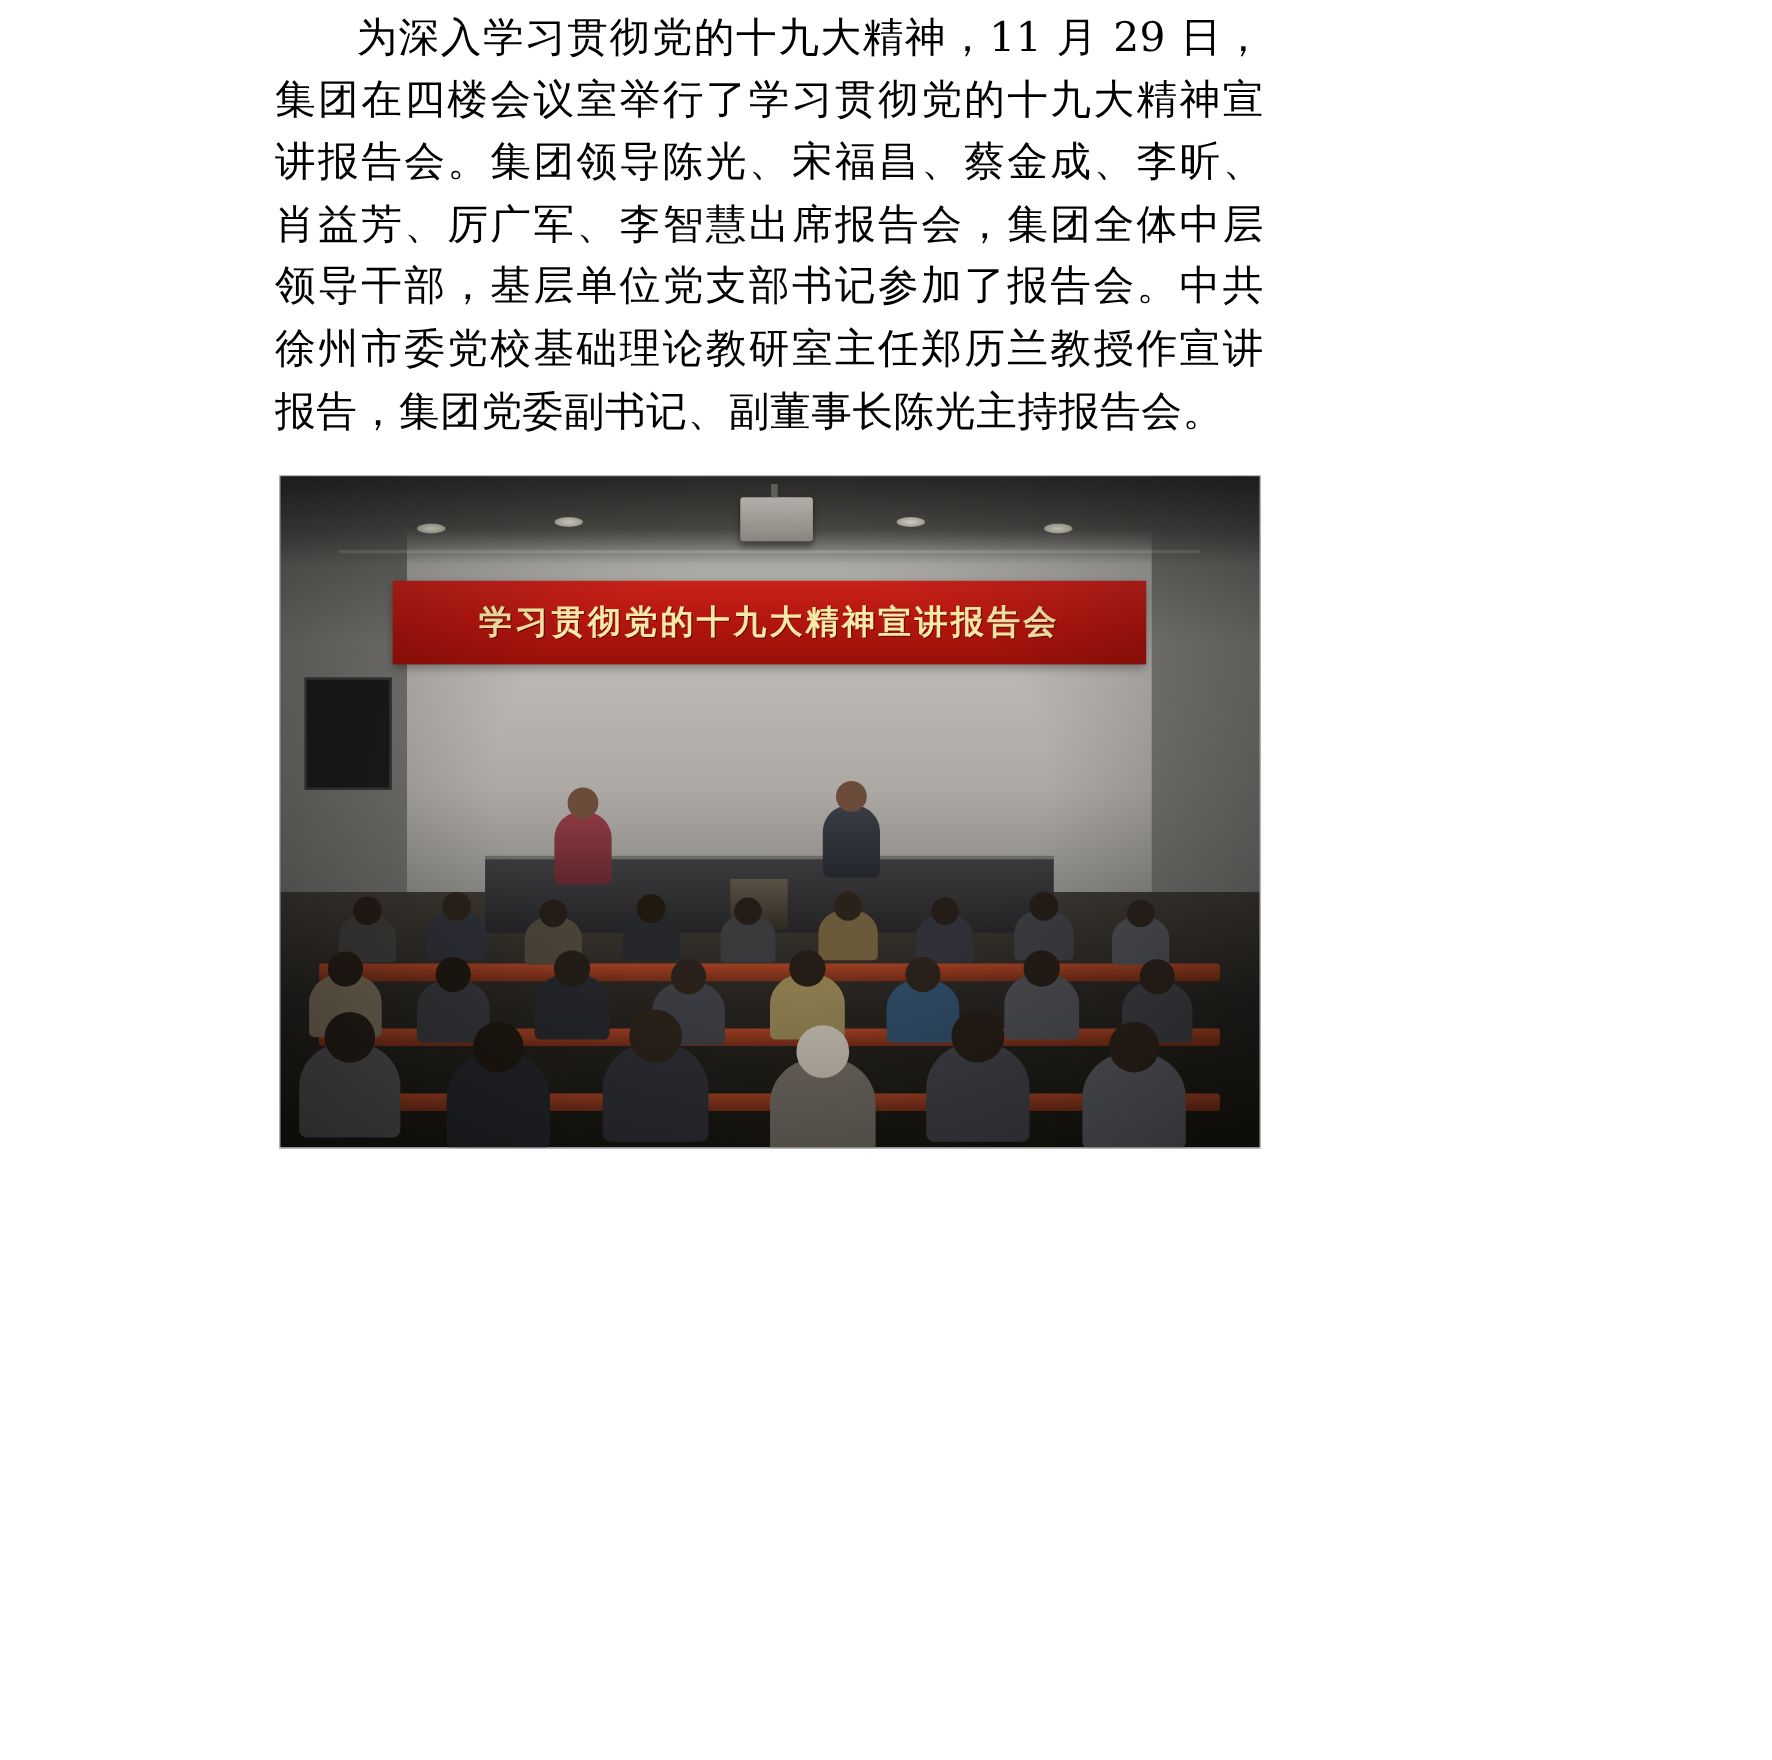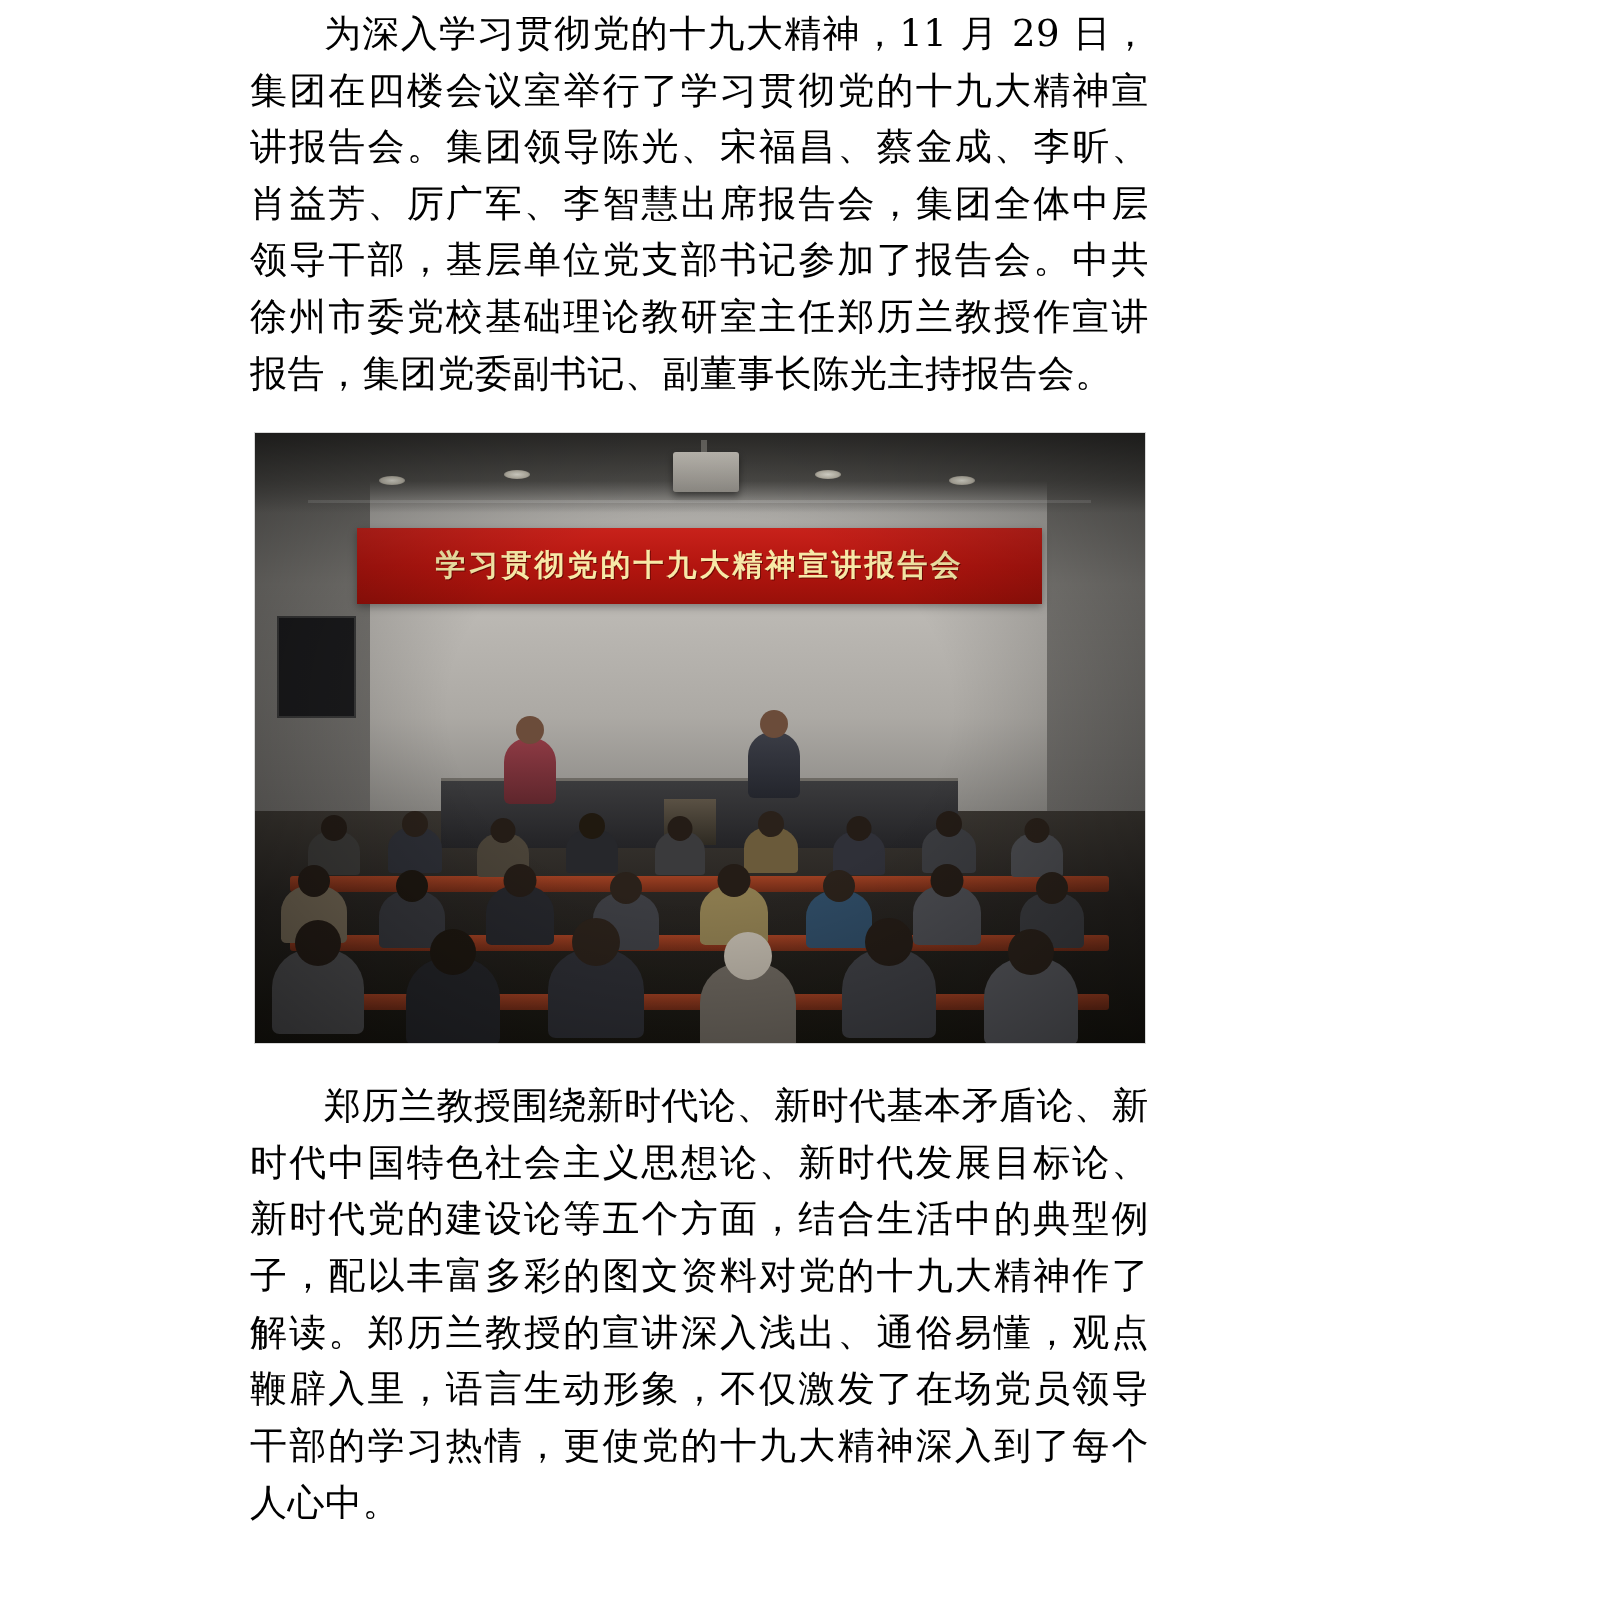--- a/index.html
+++ b/index.html
@@ -322,15 +322,14 @@
           </div>
         <div class="aud" style="left:82%; top:62%; width:94px; height:88px; background:#55565b;">
             <span class="h" style="top:-28px;width:46px;height:46px;background:#2a211a;"></span>
           </div>
       </div>
 
       <div class="vignette"></div>
     </div>
   </div>
 
-  <p class="para" style="margin-top:34px;">郑历兰教授围绕新时代论、新时代基本矛盾论、新时代中国特色社会主义思想论、新时代发展目标论、新时代党的建设论等五个方面，结合生活中的典型例子，配以丰富多彩的图文资料对党的十九大精神作了解读。郑历兰教授的宣讲深入浅出、通俗易懂，观点鞭辟入里，语言生动形象，不仅激发了在场党员领导干部的学习热情，更使党的十九大精神深入到了每个人心中。</p>
 
 </div>
 
 </body></html>

